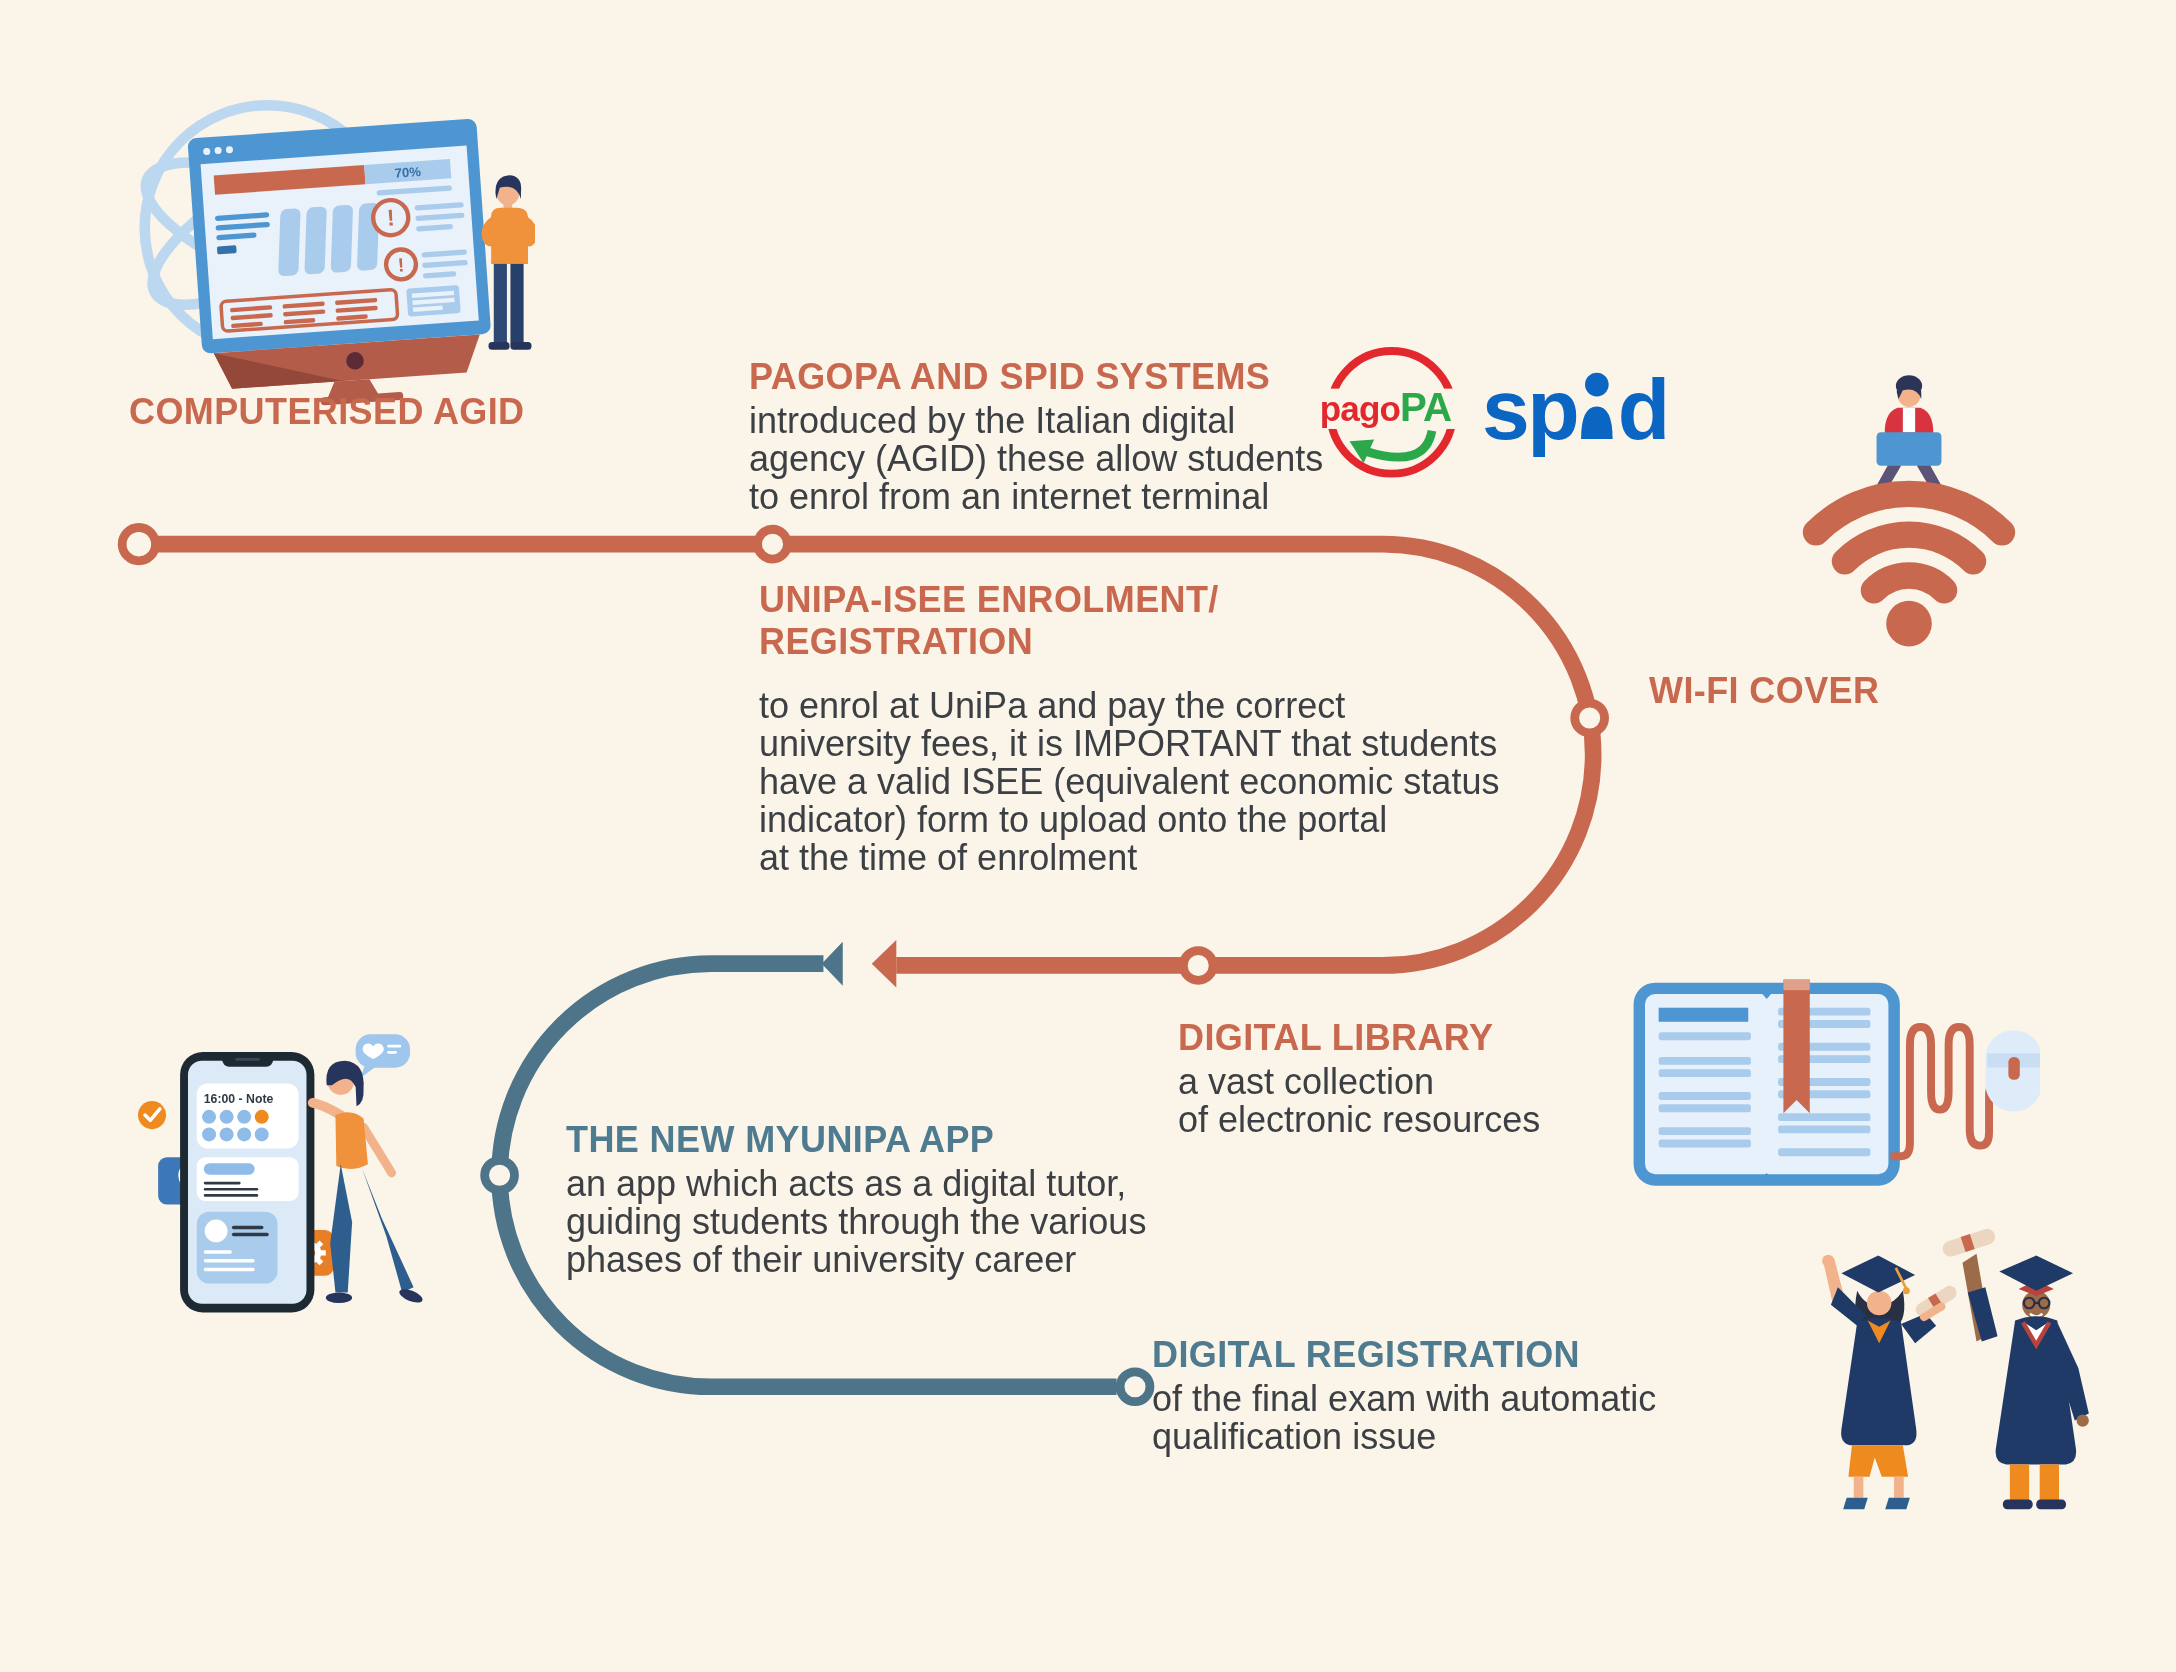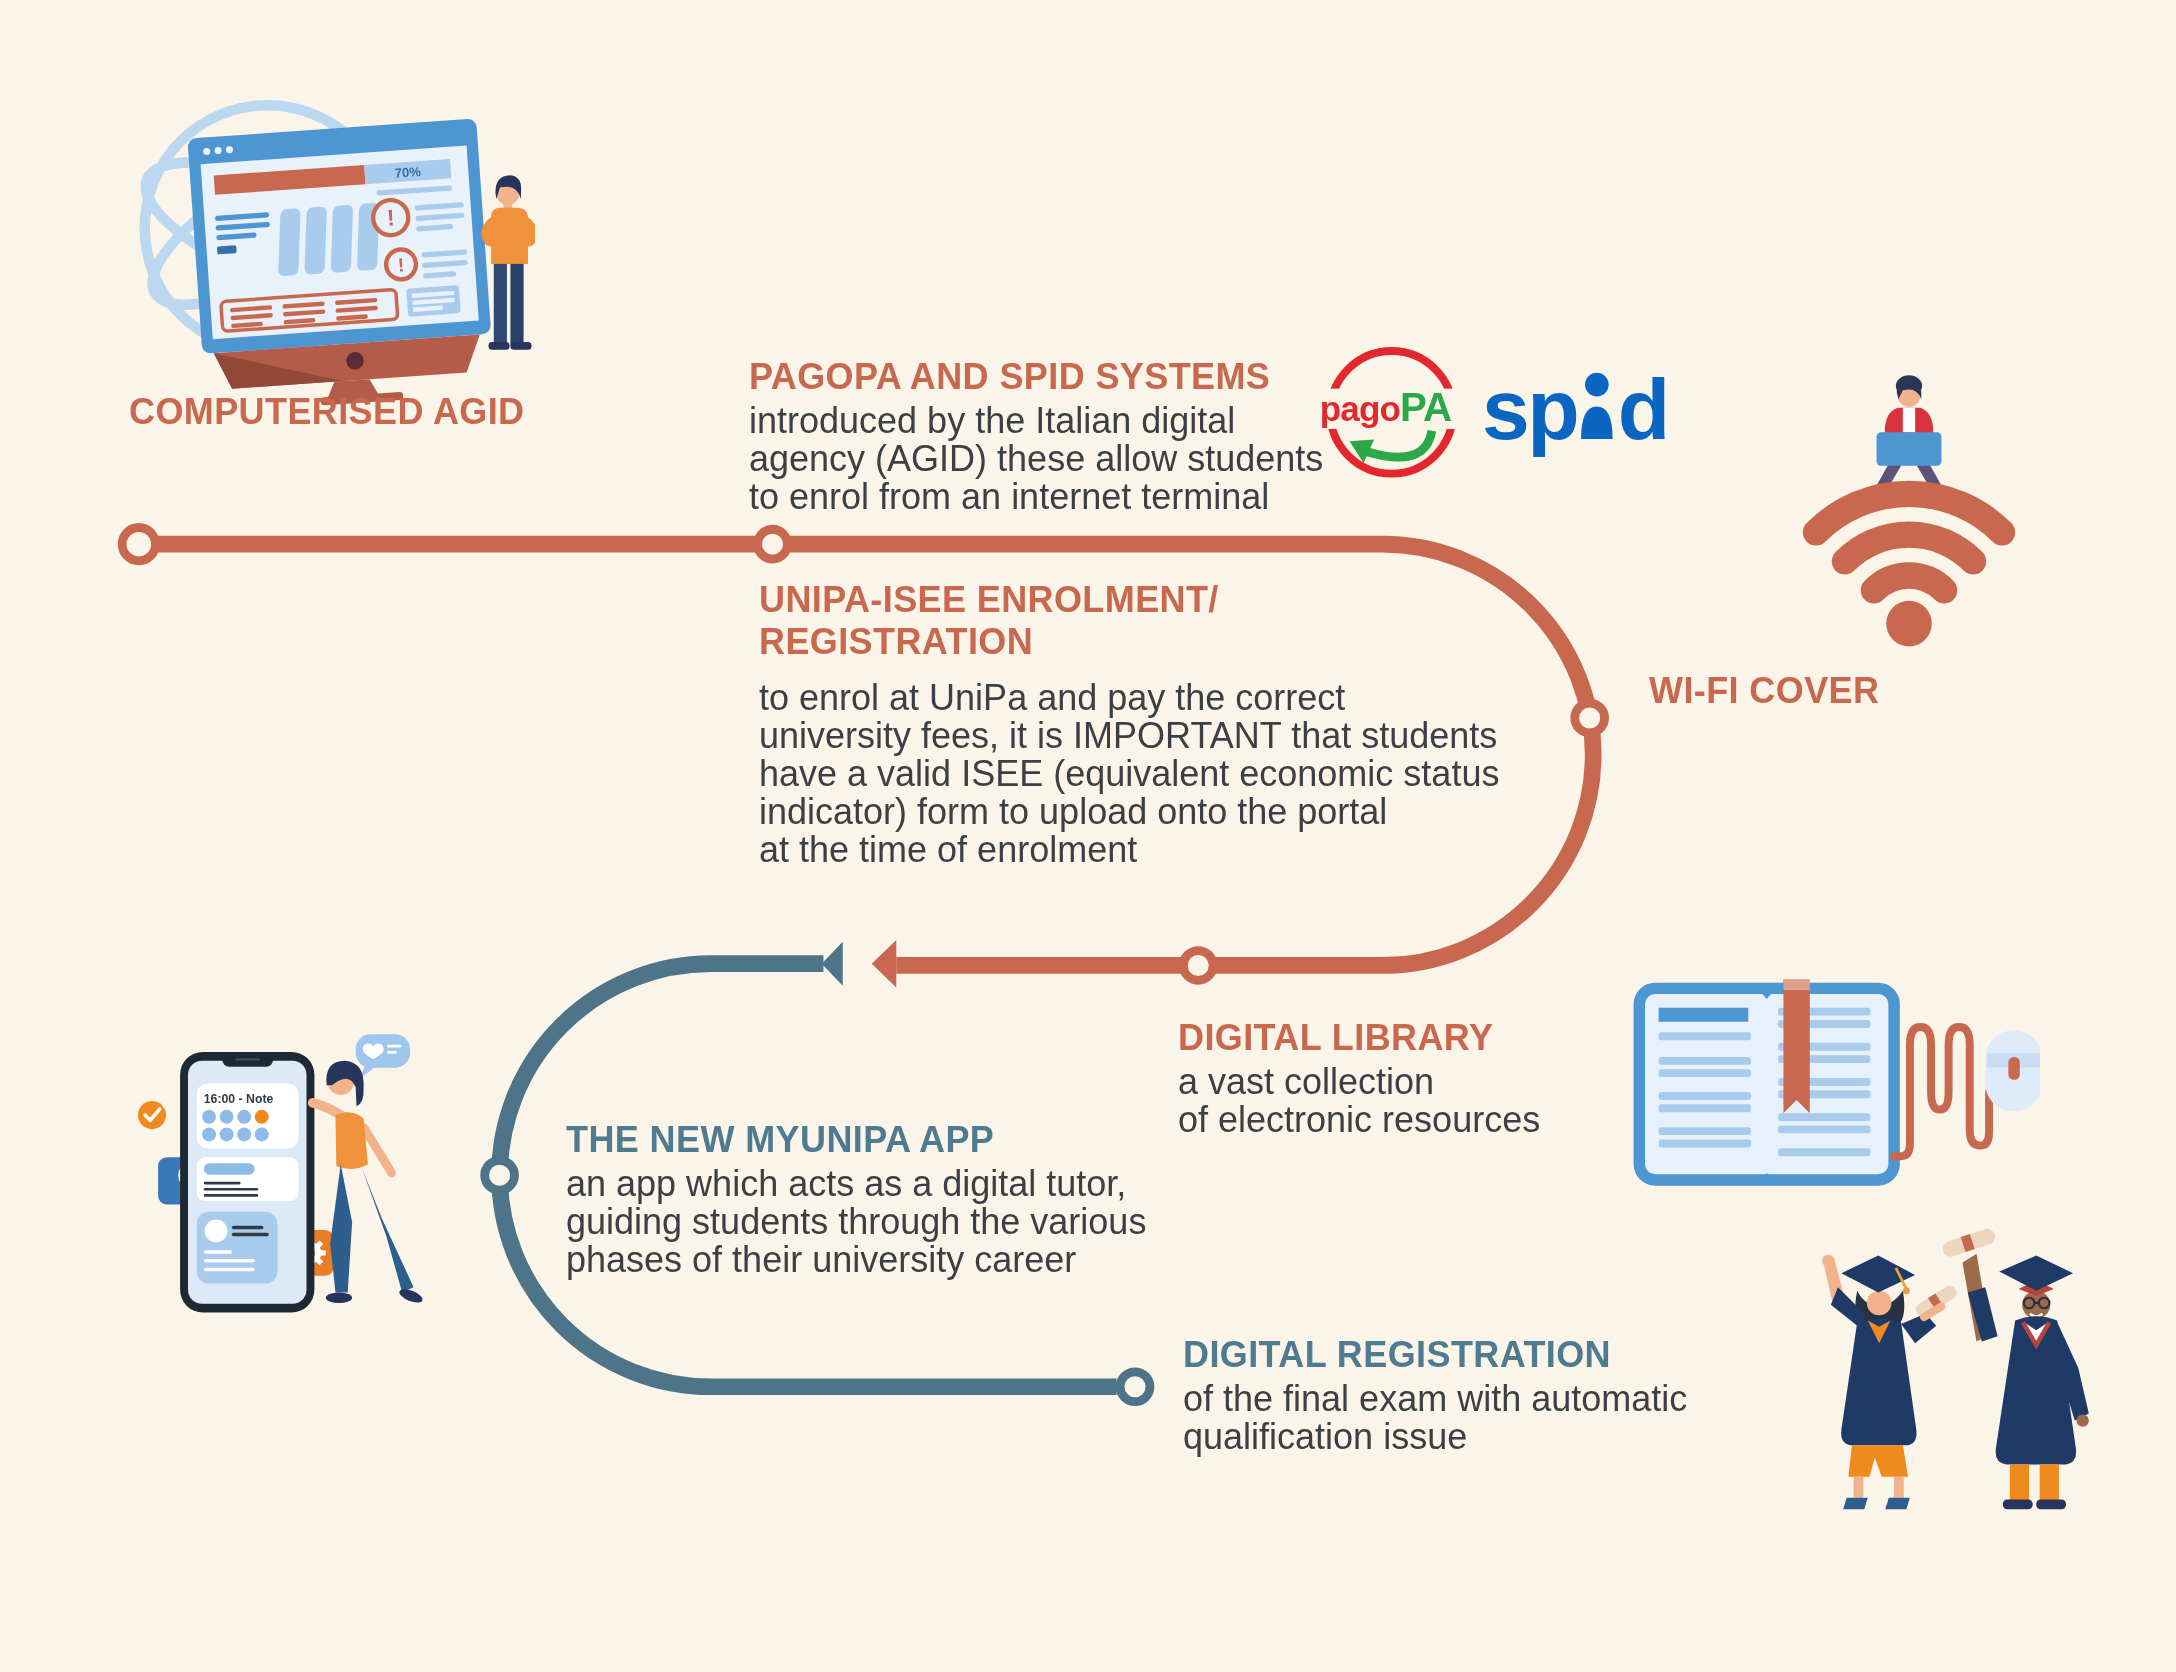--- a/index.html
+++ b/index.html
@@ -323,21 +323,21 @@
   <section class="txt" style="left:749px;top:356px">
     <h2 class="title">PAGOPA AND SPID SYSTEMS</h2>
     <p class="body">introduced by the Italian digital
 agency (AGID) these allow students
 to enrol from an internet terminal</p>
   </section>
 
   <section class="txt" style="left:759px;top:579px">
     <h2 class="title">UNIPA-ISEE ENROLMENT/
 REGISTRATION</h2>
-    <p class="body" style="margin-top:16px">to enrol at UniPa and pay the correct
+    <p class="body" style="margin-top:24px">to enrol at UniPa and pay the correct
 university fees, it is IMPORTANT that students
 have a valid ISEE (equivalent economic status
 indicator) form to upload onto the portal
 at the time of enrolment</p>
   </section>
 
   <section class="txt" style="left:1649px;top:670px">
     <h2 class="title">WI-FI COVER</h2>
   </section>
 
@@ -347,20 +347,20 @@
 guiding students through the various
 phases of their university career</p>
   </section>
 
   <section class="txt" style="left:1178px;top:1017px">
     <h2 class="title">DIGITAL LIBRARY</h2>
     <p class="body">a vast collection
 of electronic resources</p>
   </section>
 
-  <section class="txt" style="left:1183px;top:1334px">
+  <section class="txt" style="left:1152px;top:1334px">
     <h2 class="title teal">DIGITAL REGISTRATION</h2>
     <p class="body">of the final exam with automatic
 qualification issue</p>
   </section>
 
 </div>
 
 
 </body></html>

